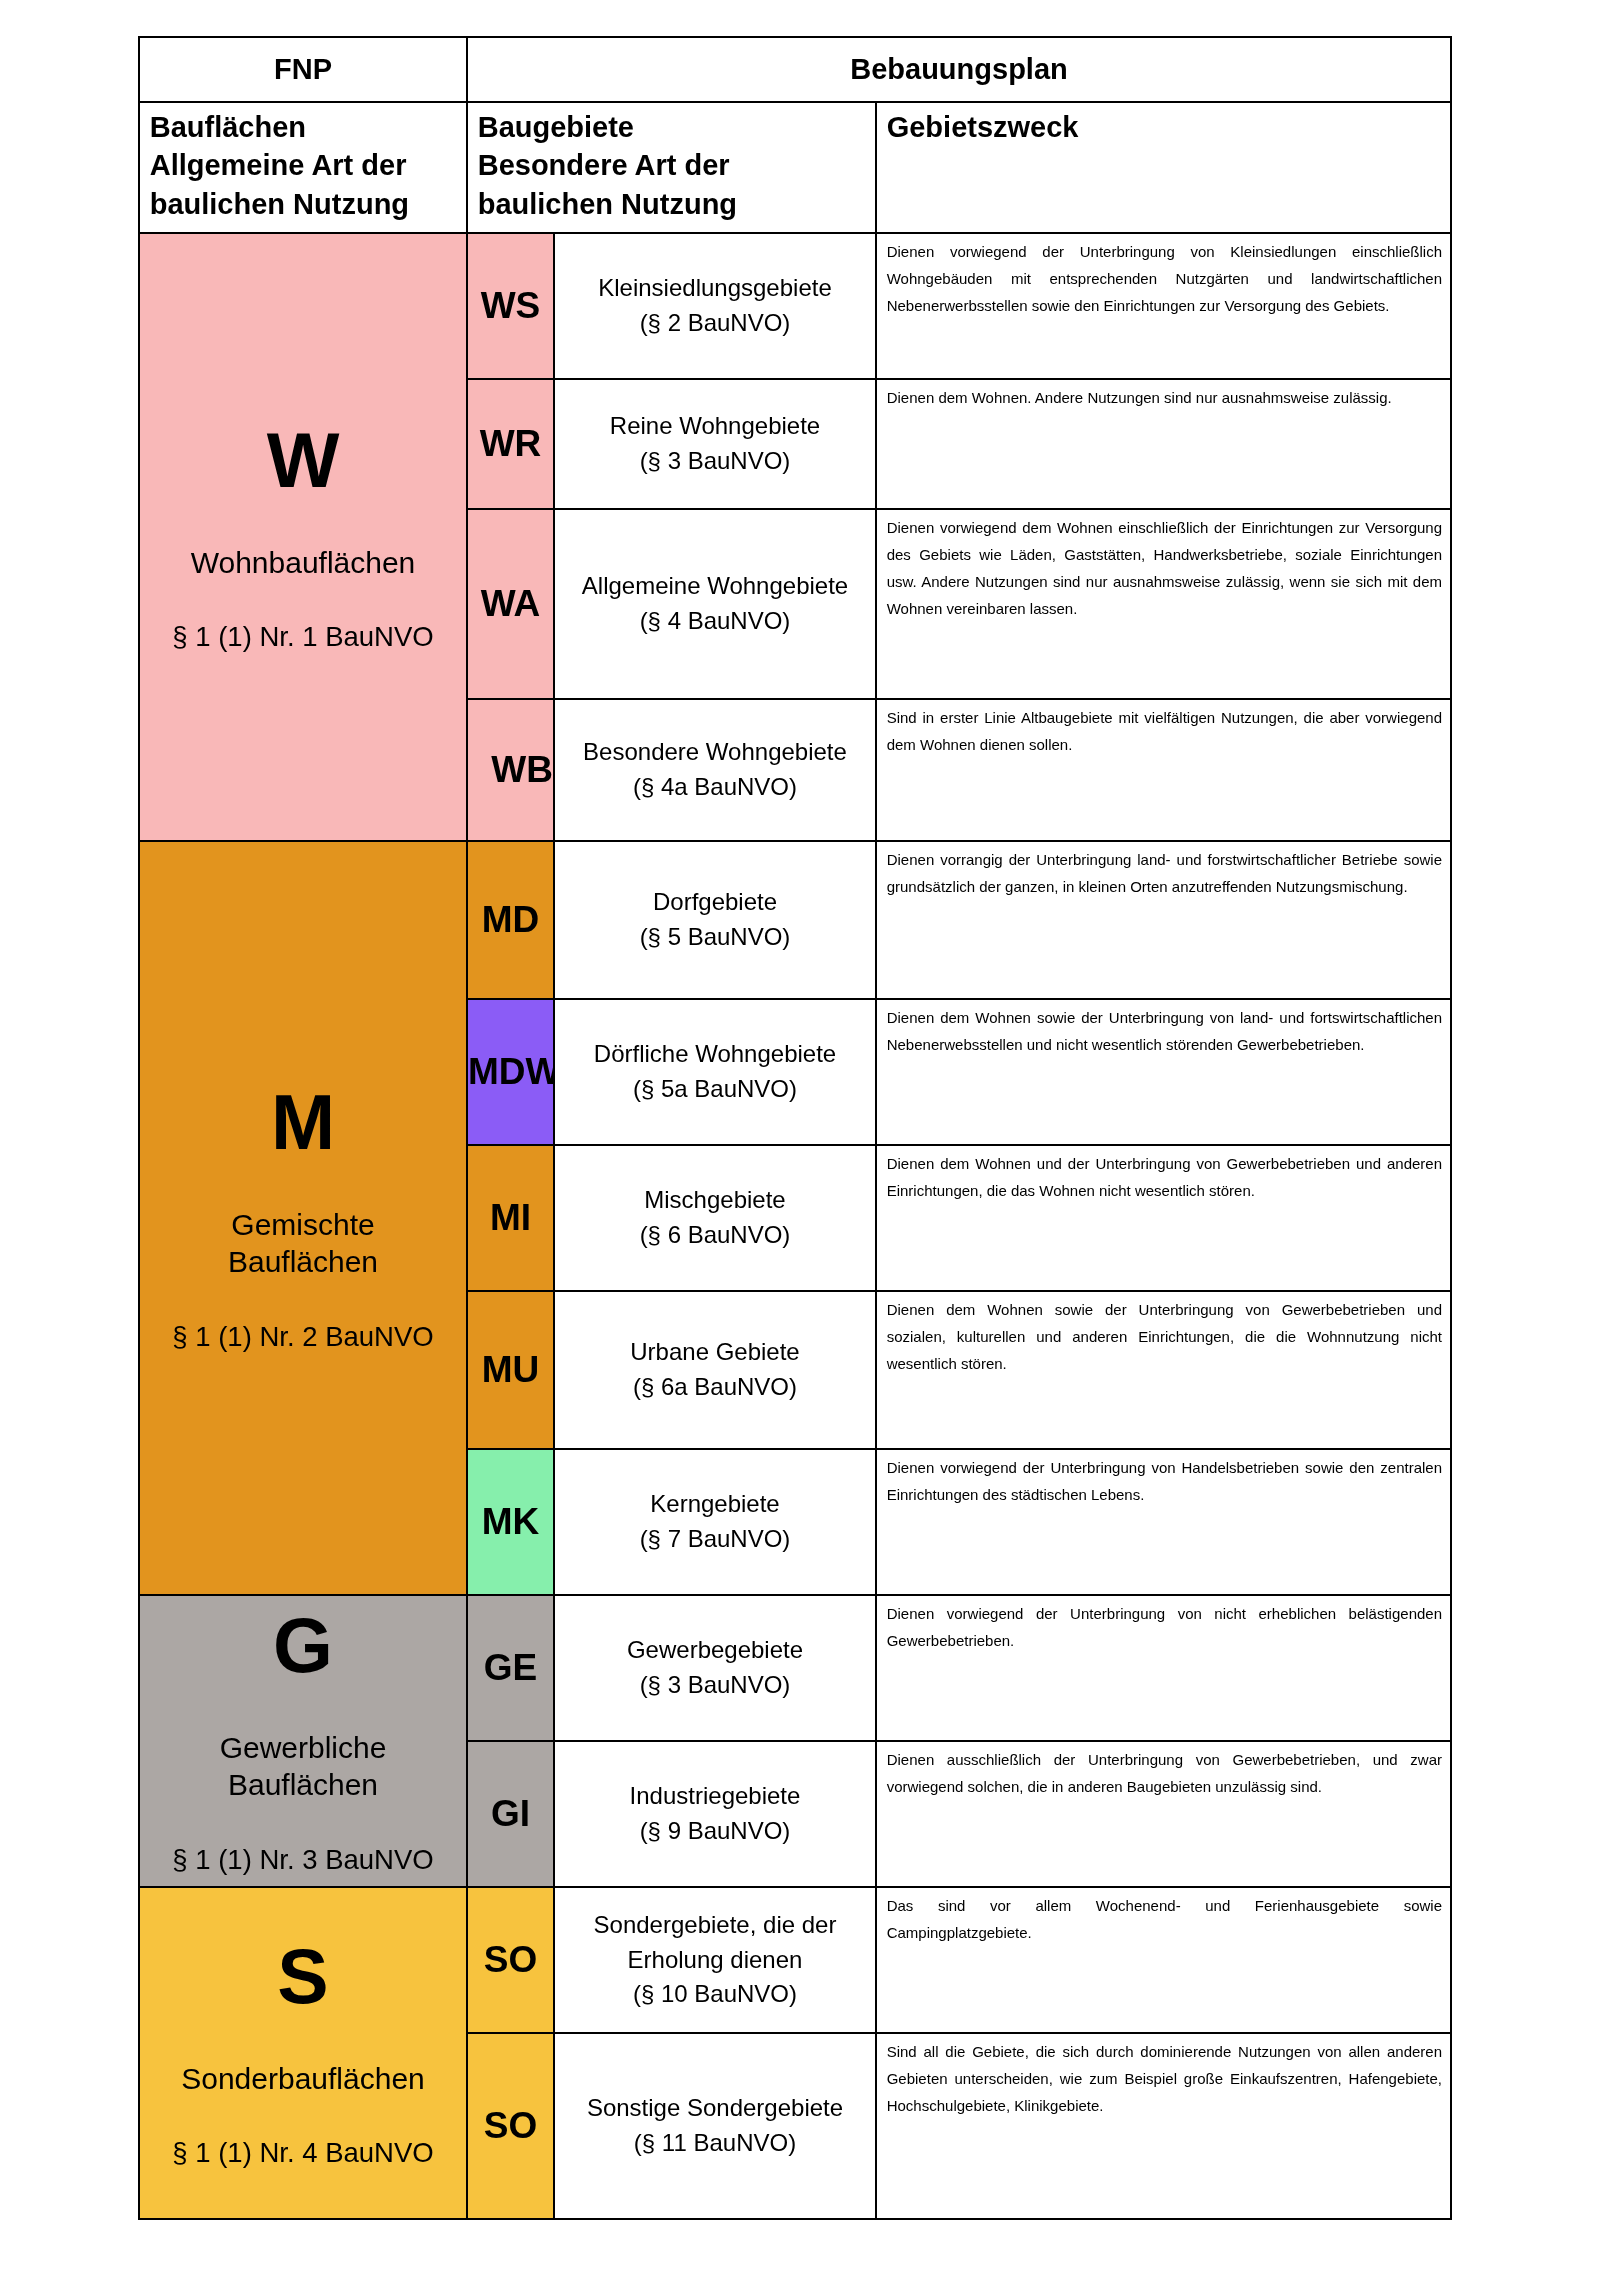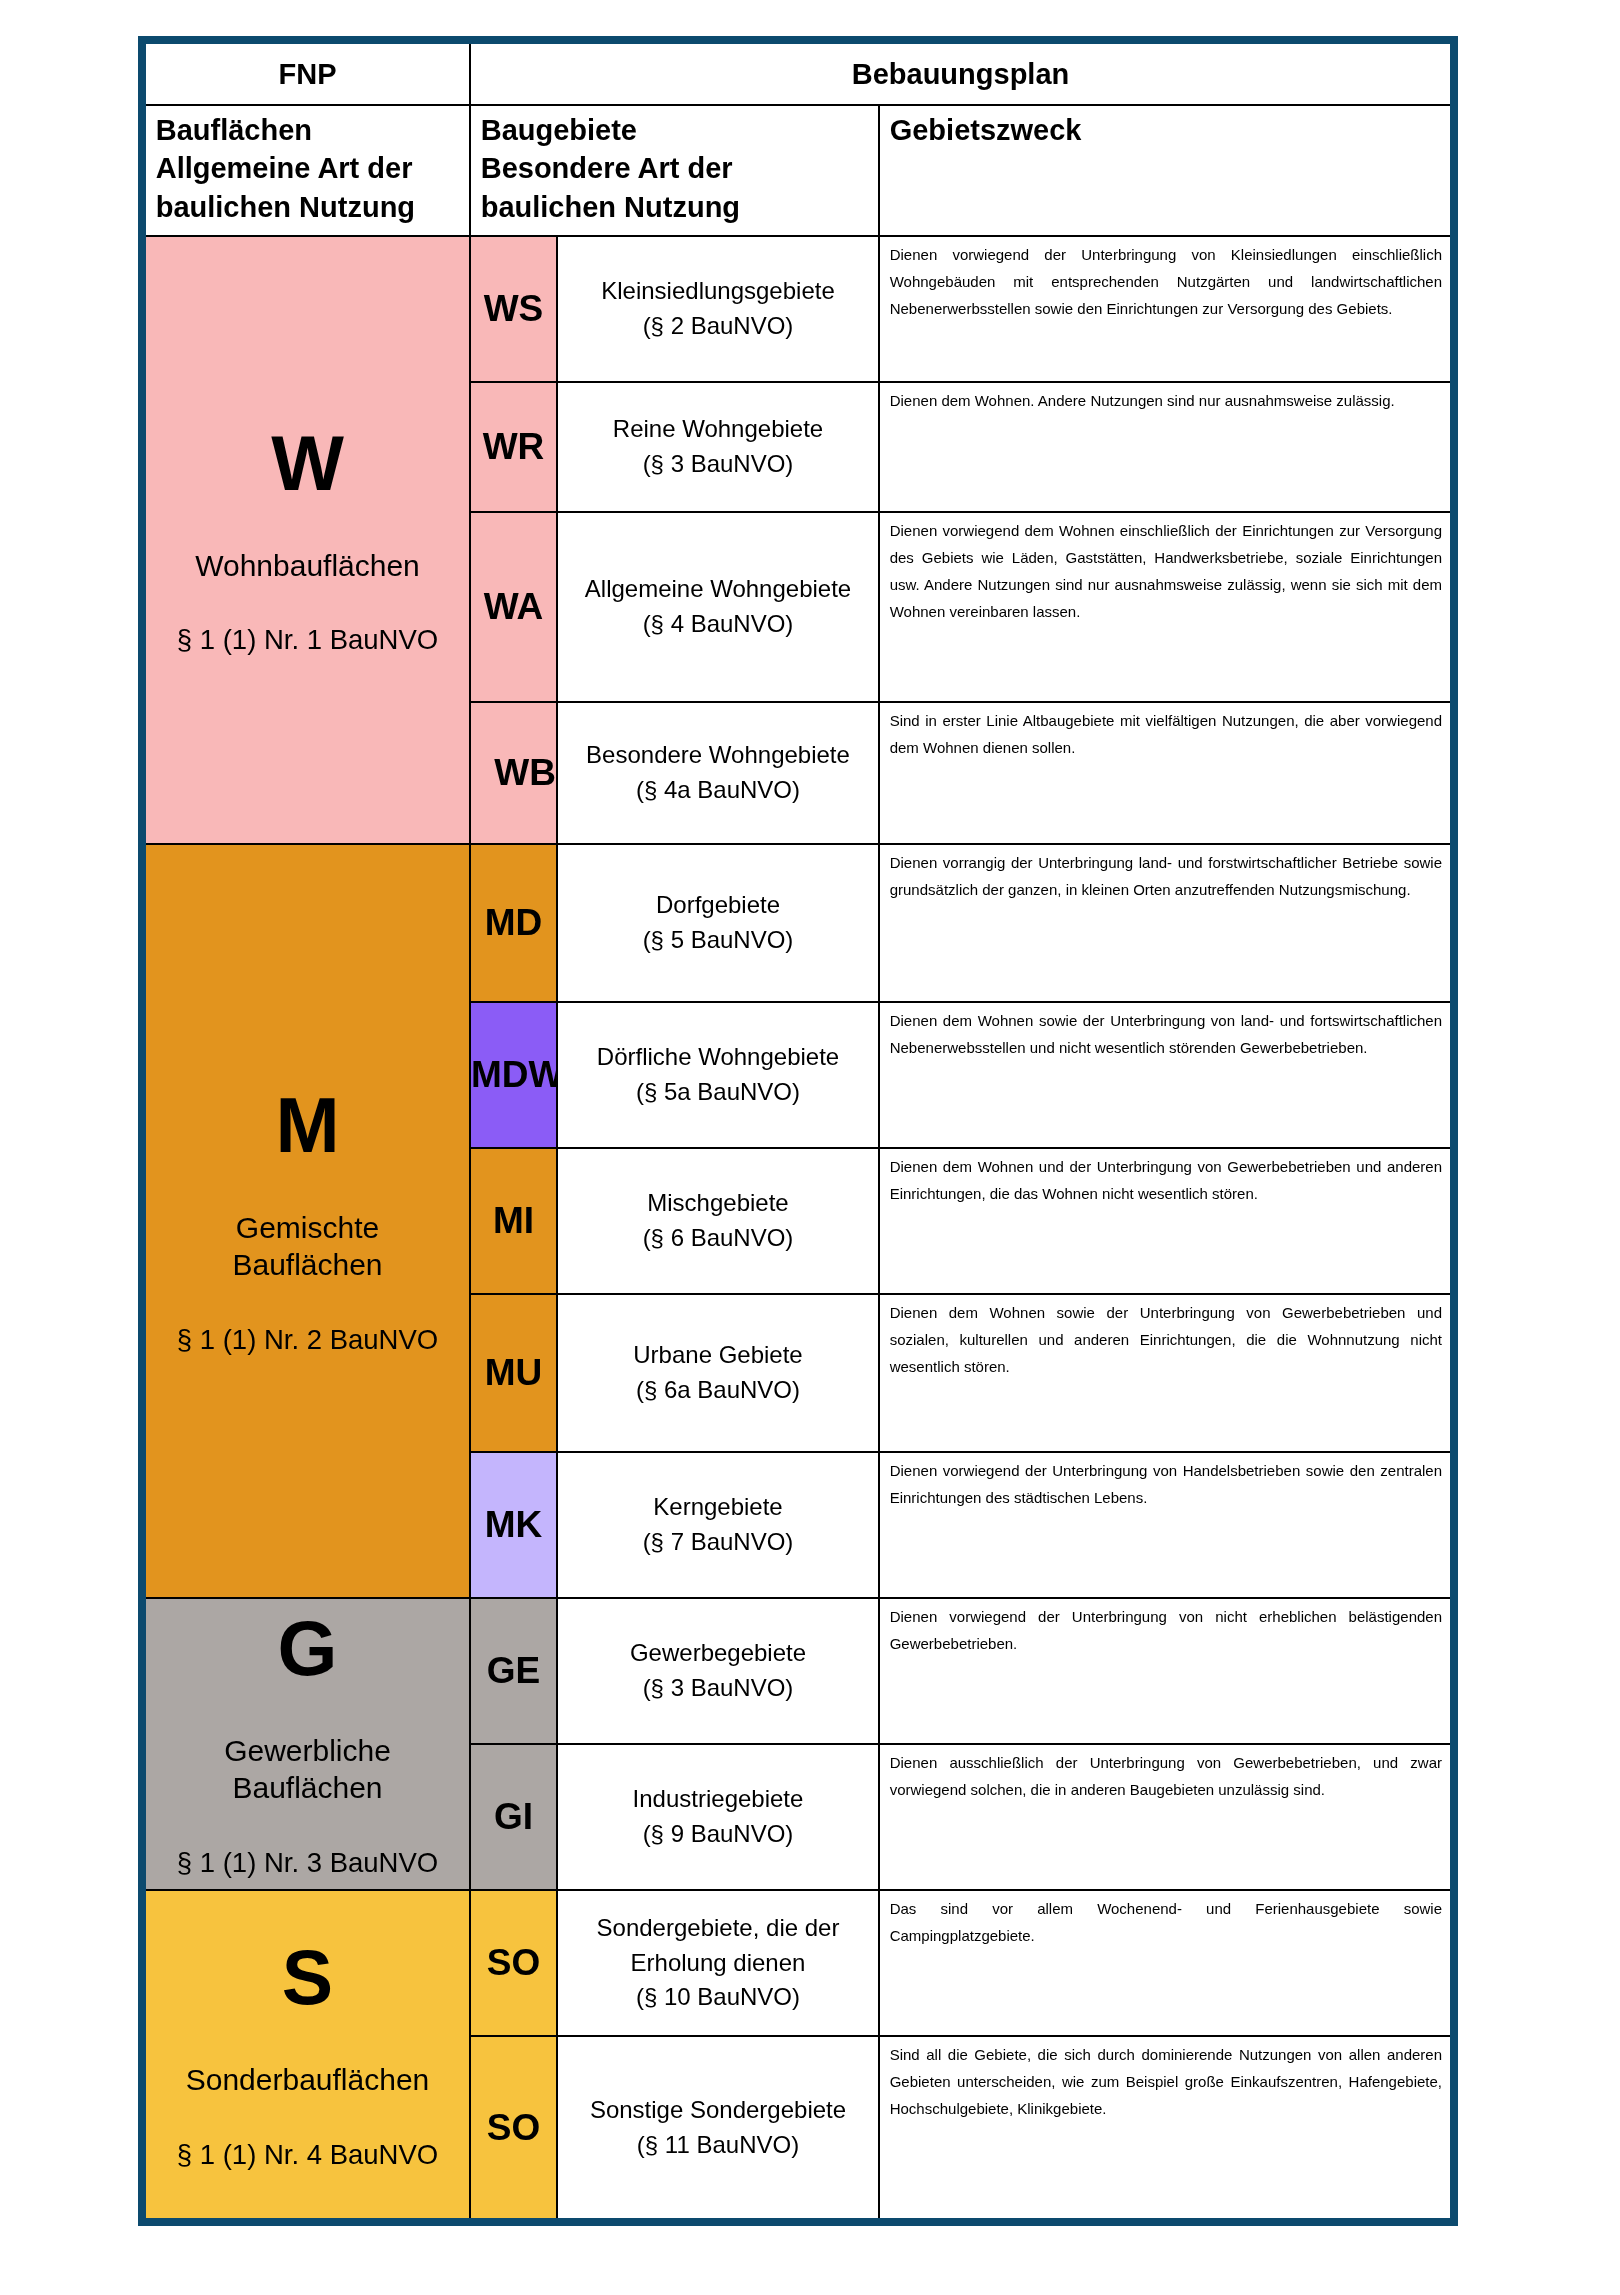--- a/index.html
+++ b/index.html
@@ -11,21 +11,21 @@
     font-family:"Liberation Sans", sans-serif;
     color:#000;
   }
   table.fnp-table{
     position:absolute;
     left:138px;
     top:36px;
     width:1313px;
     border-collapse:collapse;
     table-layout:fixed;
-    border:8px solid #0c4a6e;
+    border:1px solid #0c4a6e;
   }
   td{
     border:2.4px solid #000;
     padding:0;
     overflow:hidden;
   }
   
   td.hdr1{
     font-size:29px;
     font-weight:bold;
@@ -184,21 +184,21 @@
 (§ 6 BauNVO)</td>
       <td class="zweck">Dienen dem Wohnen und der Unterbringung von Gewerbebetrieben und anderen Einrichtungen, die das Wohnen nicht wesentlich stören.</td>
     </tr>
     <tr style="height:158px">
       <td class="abbr" style="background-color: rgb(226, 148, 30);">MU</td>
       <td class="gname">Urbane Gebiete
 (§ 6a BauNVO)</td>
       <td class="zweck">Dienen dem Wohnen sowie der Unterbringung von Gewerbebetrieben und sozialen, kulturellen und anderen Einrichtungen, die die Wohnnutzung nicht wesentlich stören.</td>
     </tr>
     <tr style="height:146px">
-      <td class="abbr" style="background-color: #c4b5fd;">MK</td>
+      <td class="abbr" style="background-color: #86efac;">MK</td>
       <td class="gname">Kerngebiete
 (§ 7 BauNVO)</td>
       <td class="zweck">Dienen vorwiegend der Unterbringung von Handelsbetrieben sowie den zentralen Einrichtungen des städtischen Lebens.</td>
     </tr>
 
     <tr style="height:146px">
       <td class="section" rowspan="2" style="background-color: rgb(172, 167, 164);">
         <div class="inner inner-tight">
           <div class="letter">G</div>
           <div class="sname">Gewerbliche

